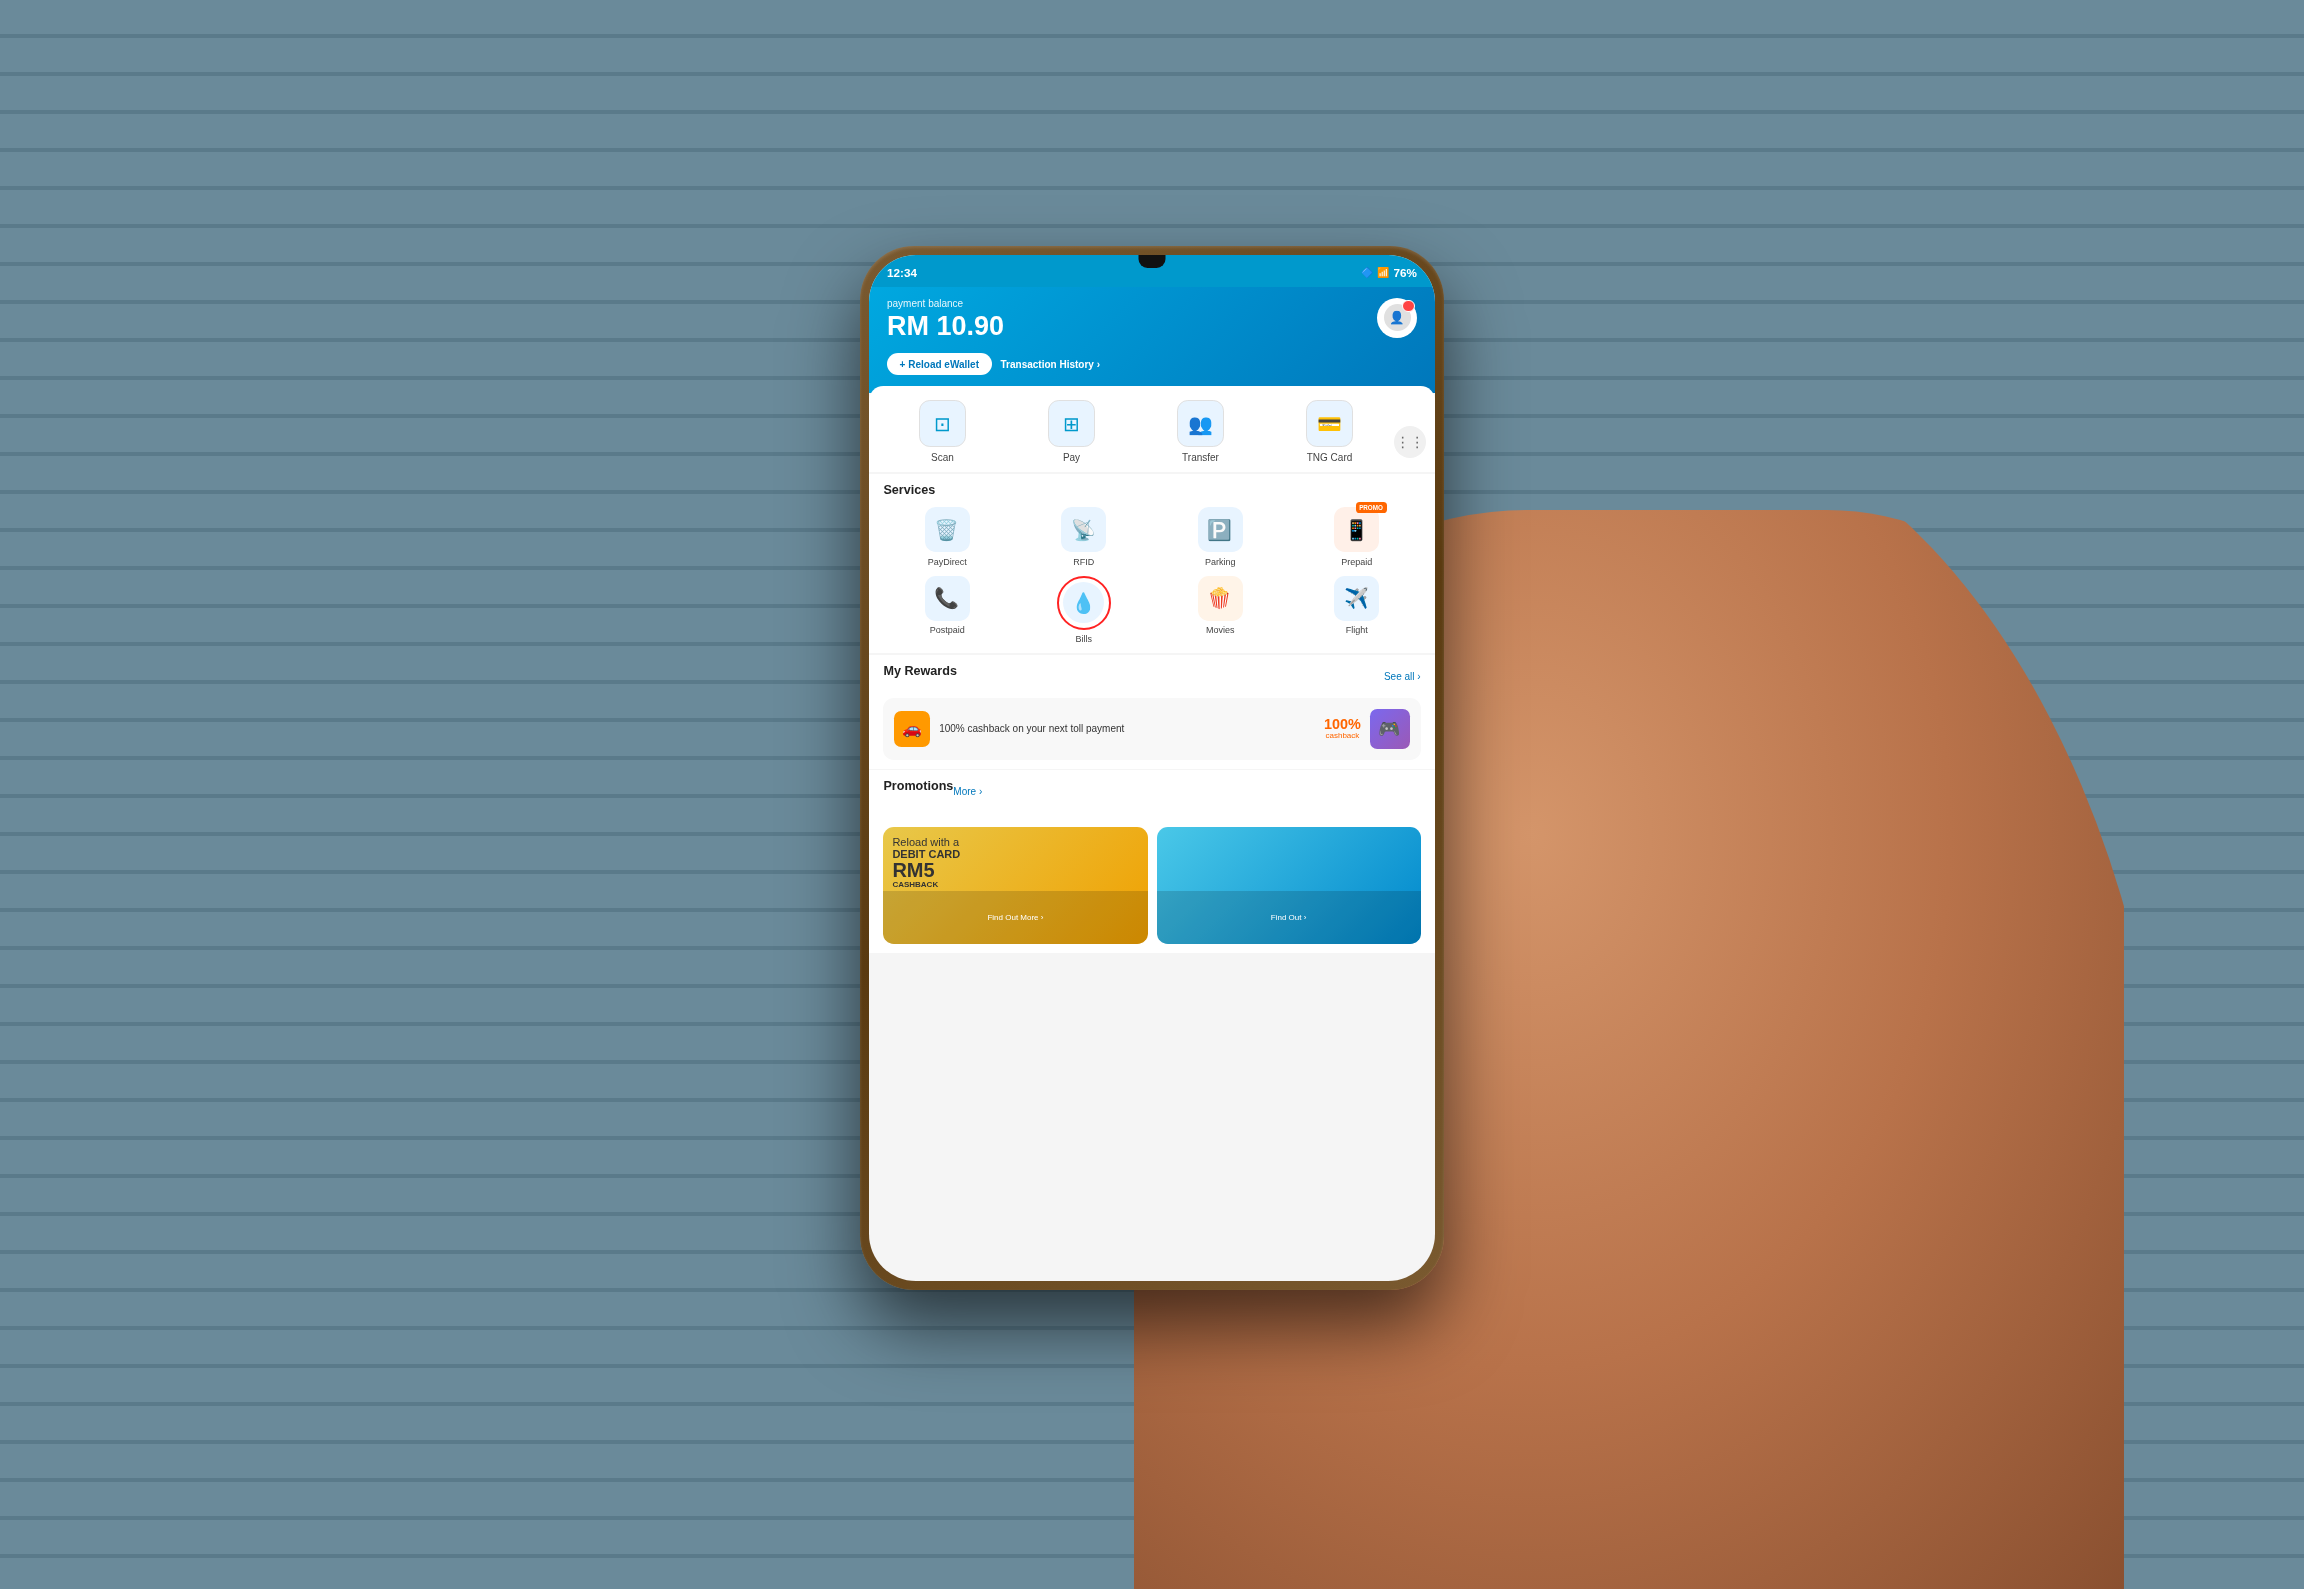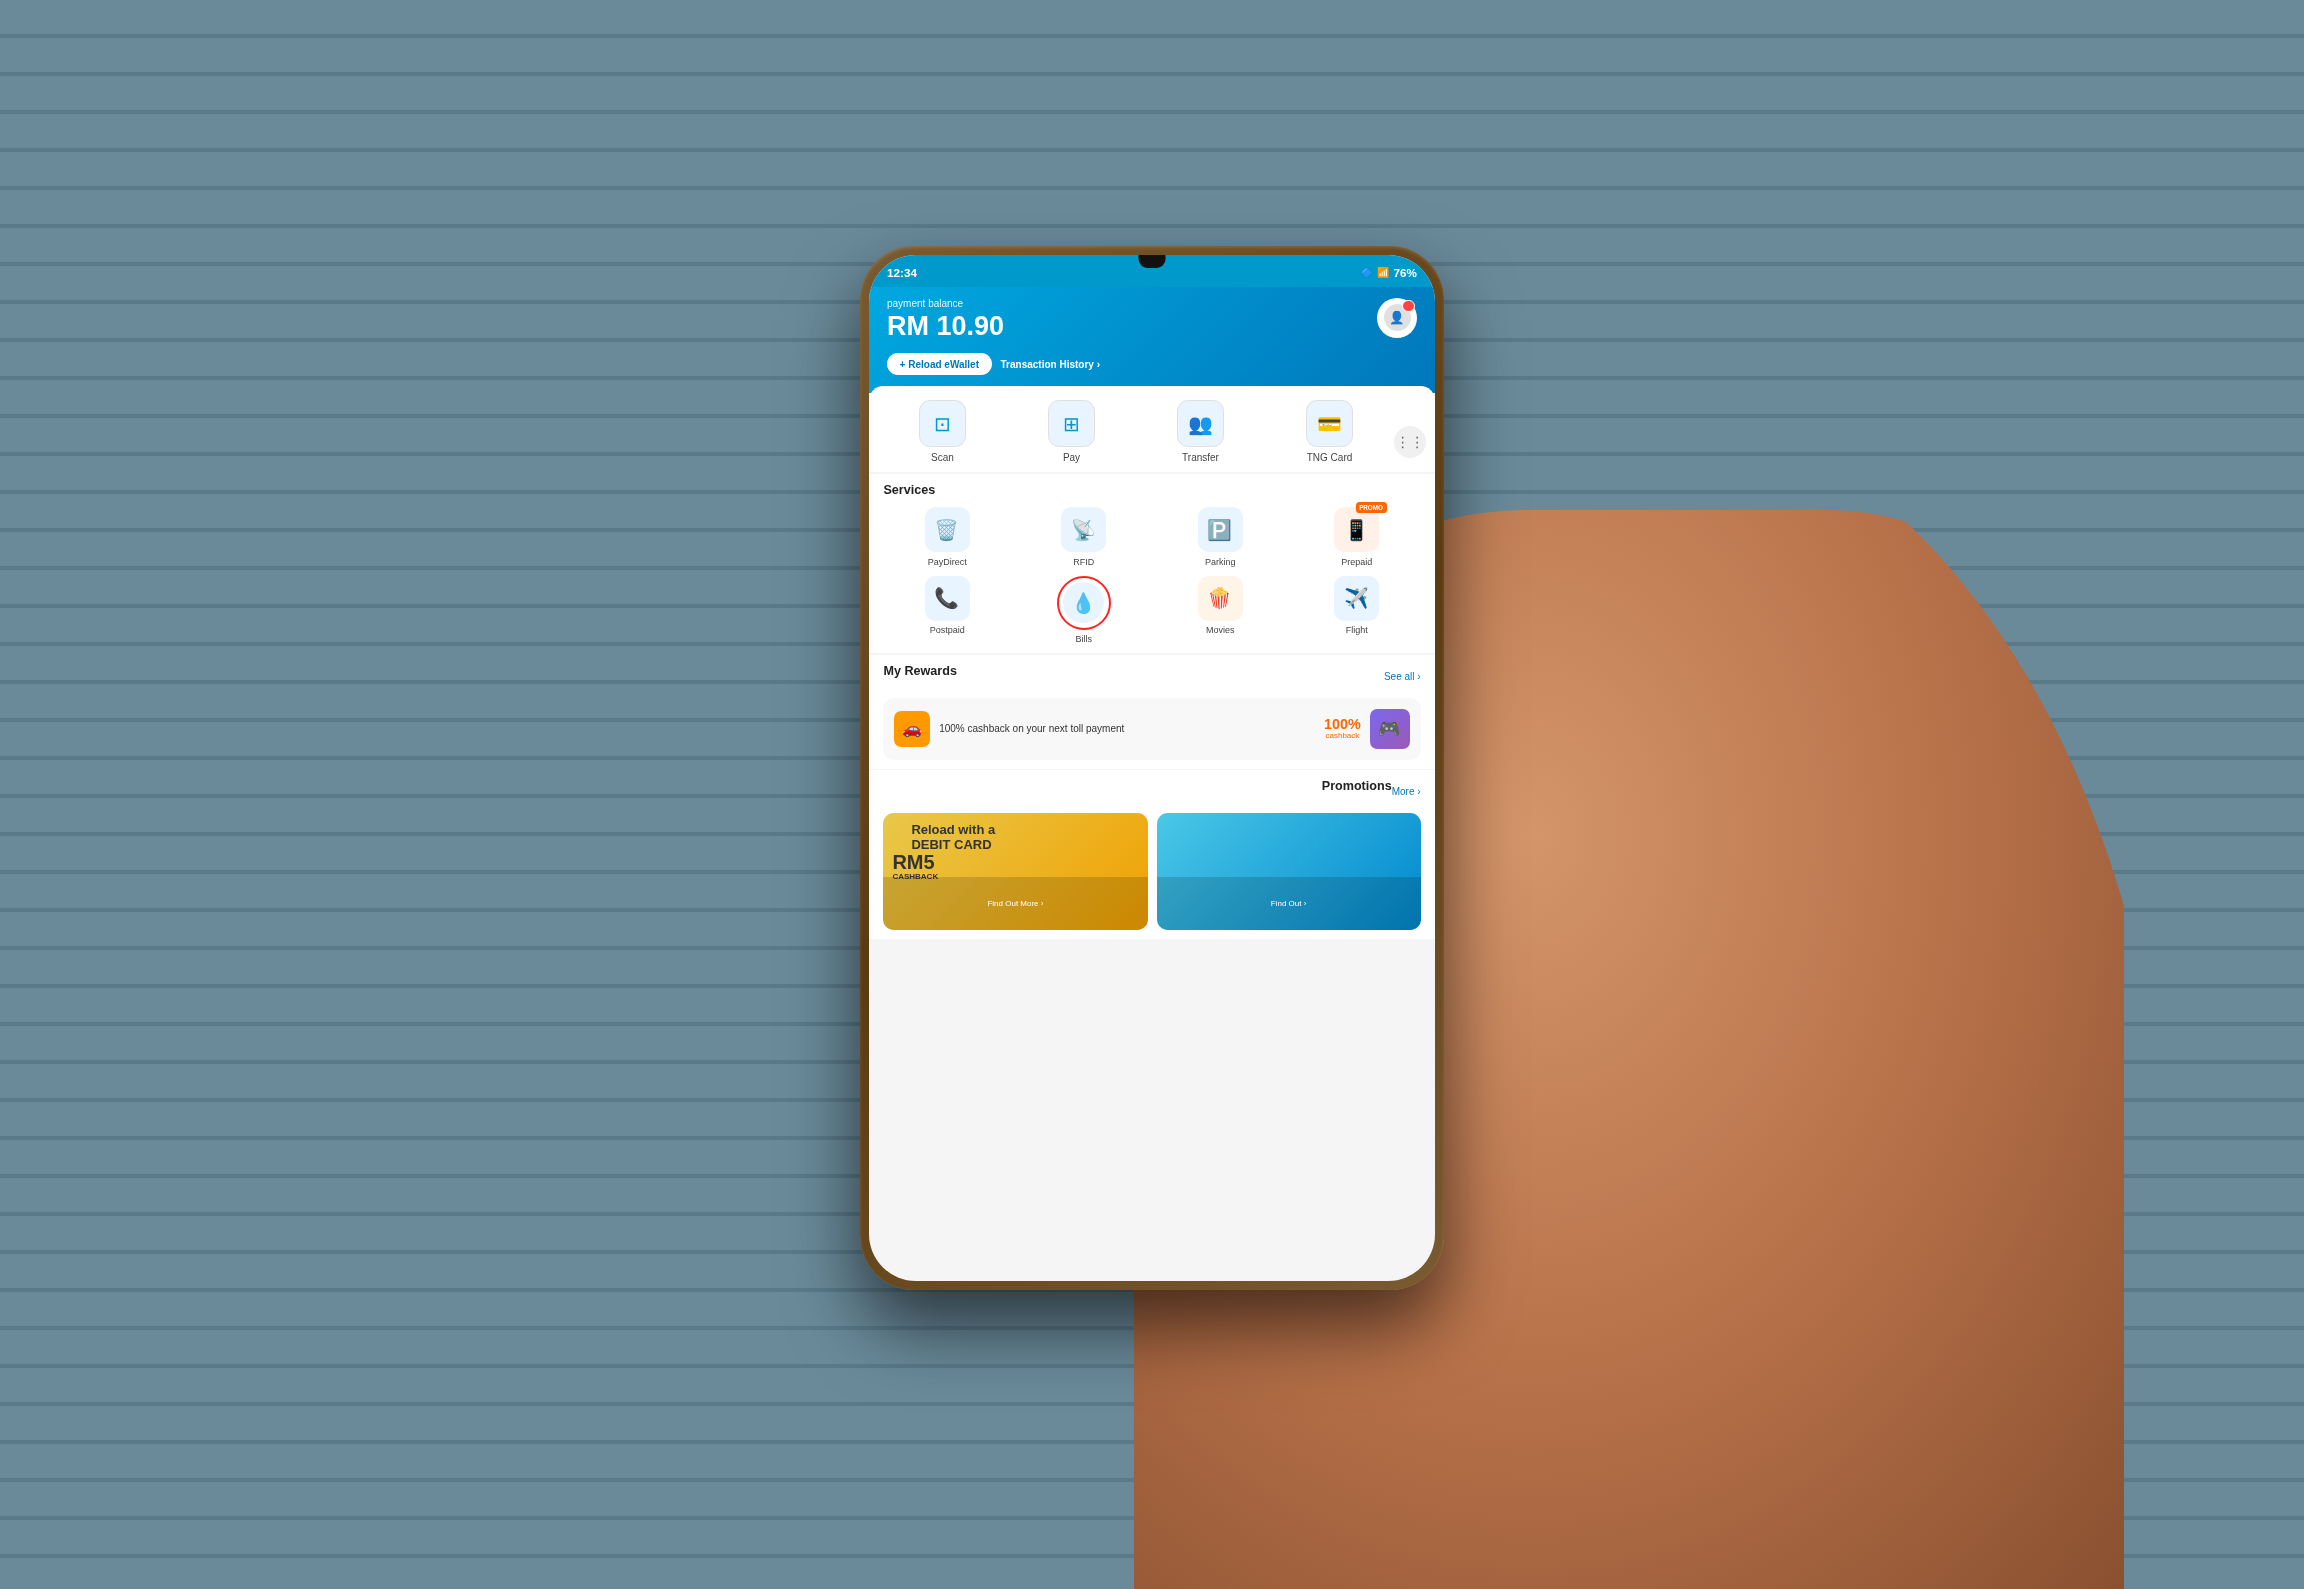--- a/index.html
+++ b/index.html
@@ -362,23 +362,23 @@
     }
 
     
     .promotions-section {
       background: white;
       padding: 9px 14.4px;
       margin-top: 1.8px;
     }
     .promo-header {
       display: flex;
-      justify-content: flex-end;
-      align-items: center;
-      margin-bottom: 9px;
+      justify-content: flex-start;
+      align-items: center;
+      margin-bottom: 23px;
     }
     .more-link {
       color: #0077bb;
       font-size: 10px;
       cursor: pointer;
     }
     .promo-cards {
       display: flex;
       gap: 9px;
     }
@@ -578,21 +578,21 @@
       </div>
 
       <div class="promotions-section">
         <div class="promo-header">
           <span class="section-title">Promotions</span>
           <span class="more-link">More ›</span>
         </div>
         <div class="promo-cards">
           <div class="promo-card promo-card-1">
             <div class="promo-text">
-              <div style="font-size:13px;font-weight:700;color:#333;margin-left:19px;">Reload with a<br><strong>DEBIT CARD</strong></div>
+              <div style="font-size:11px;font-weight:400;color:#333;">Reload with a<br><strong>DEBIT CARD</strong></div>
               <div class="promo-rm5">RM5</div>
               <div class="promo-cashback">CASHBACK</div>
             </div>
             <div class="find-out-bar">Find Out More ›</div>
           </div>
           <div class="promo-card promo-card-2">
             <div class="find-out-bar">Find Out ›</div>
           </div>
         </div>
       </div>

